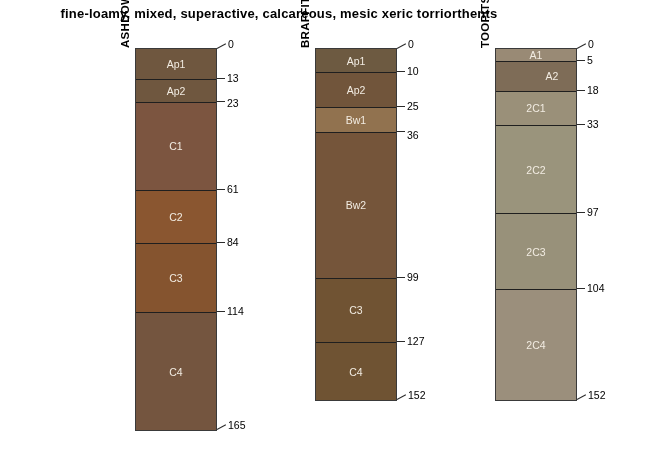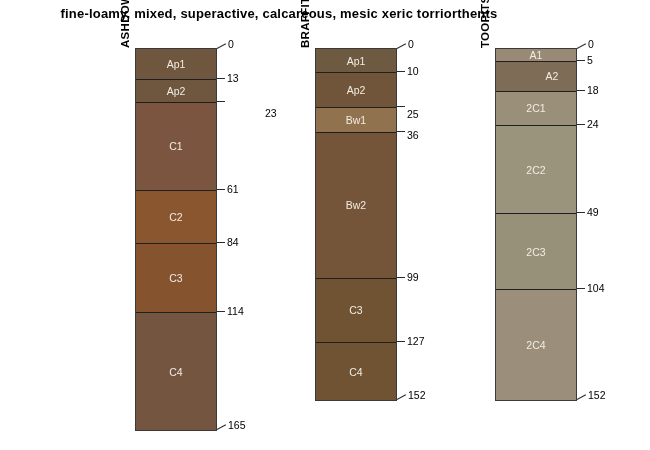--- a/index.html
+++ b/index.html
@@ -129,21 +129,21 @@
         <div class="tick-row" style="top: 48px;">
           <div class="tick-connector" style="width: 10px; transform: rotate(-28deg);"></div>
           <div class="tick-label" style="left: 11px; top: -4px;">0</div>
         </div>
         <div class="tick-row" style="top: 78.0182px;">
           <div class="tick-mark"></div>
           <div class="tick-label" style="top: 0px;">13</div>
         </div>
         <div class="tick-row" style="top: 101.109px;">
           <div class="tick-mark"></div>
-          <div class="tick-label" style="top: 12px; margin-left: 38px;">23</div>
+          <div class="tick-label" style="top: 2px;">23</div>
         </div>
         <div class="tick-row" style="top: 188.855px;">
           <div class="tick-mark"></div>
           <div class="tick-label" style="top: 0px;">61</div>
         </div>
         <div class="tick-row" style="top: 241.964px;">
           <div class="tick-mark"></div>
           <div class="tick-label" style="top: 0px;">84</div>
         </div>
         <div class="tick-row" style="top: 311.236px;">
@@ -182,21 +182,21 @@
         <div class="tick-row" style="top: 48px;">
           <div class="tick-connector" style="width: 10px; transform: rotate(-28deg);"></div>
           <div class="tick-label" style="left: 11px; top: -4px;">0</div>
         </div>
         <div class="tick-row" style="top: 71.0909px;">
           <div class="tick-mark"></div>
           <div class="tick-label" style="top: 0px;">10</div>
         </div>
         <div class="tick-row" style="top: 105.727px;">
           <div class="tick-mark"></div>
-          <div class="tick-label" style="top: 8px;">25</div>
+          <div class="tick-label" style="top: 0px;">25</div>
         </div>
         <div class="tick-row" style="top: 131.127px;">
           <div class="tick-mark"></div>
           <div class="tick-label" style="top: 4px;">36</div>
         </div>
         <div class="tick-row" style="top: 276.6px;">
           <div class="tick-mark"></div>
           <div class="tick-label" style="top: 0px;">99</div>
         </div>
         <div class="tick-row" style="top: 341.255px;">
@@ -239,25 +239,25 @@
         <div class="tick-row" style="top: 59.5455px;">
           <div class="tick-mark"></div>
           <div class="tick-label" style="top: 0px;">5</div>
         </div>
         <div class="tick-row" style="top: 89.5636px;">
           <div class="tick-mark"></div>
           <div class="tick-label" style="top: 0px;">18</div>
         </div>
         <div class="tick-row" style="top: 124.2px;">
           <div class="tick-mark"></div>
-          <div class="tick-label" style="top: 0px;">24</div>
+          <div class="tick-label" style="top: 0px;">33</div>
         </div>
         <div class="tick-row" style="top: 211.945px;">
           <div class="tick-mark"></div>
-          <div class="tick-label" style="top: 0px;">49</div>
+          <div class="tick-label" style="top: 0px;">97</div>
         </div>
         <div class="tick-row" style="top: 288.145px;">
           <div class="tick-mark"></div>
           <div class="tick-label" style="top: 0px;">104</div>
         </div>
         <div class="tick-row" style="top: 398.982px;">
           <div class="tick-connector" style="width: 10px; transform: rotate(-28deg);"></div>
           <div class="tick-label" style="left: 11px; top: -4px;">152</div>
         </div>
       </div>

